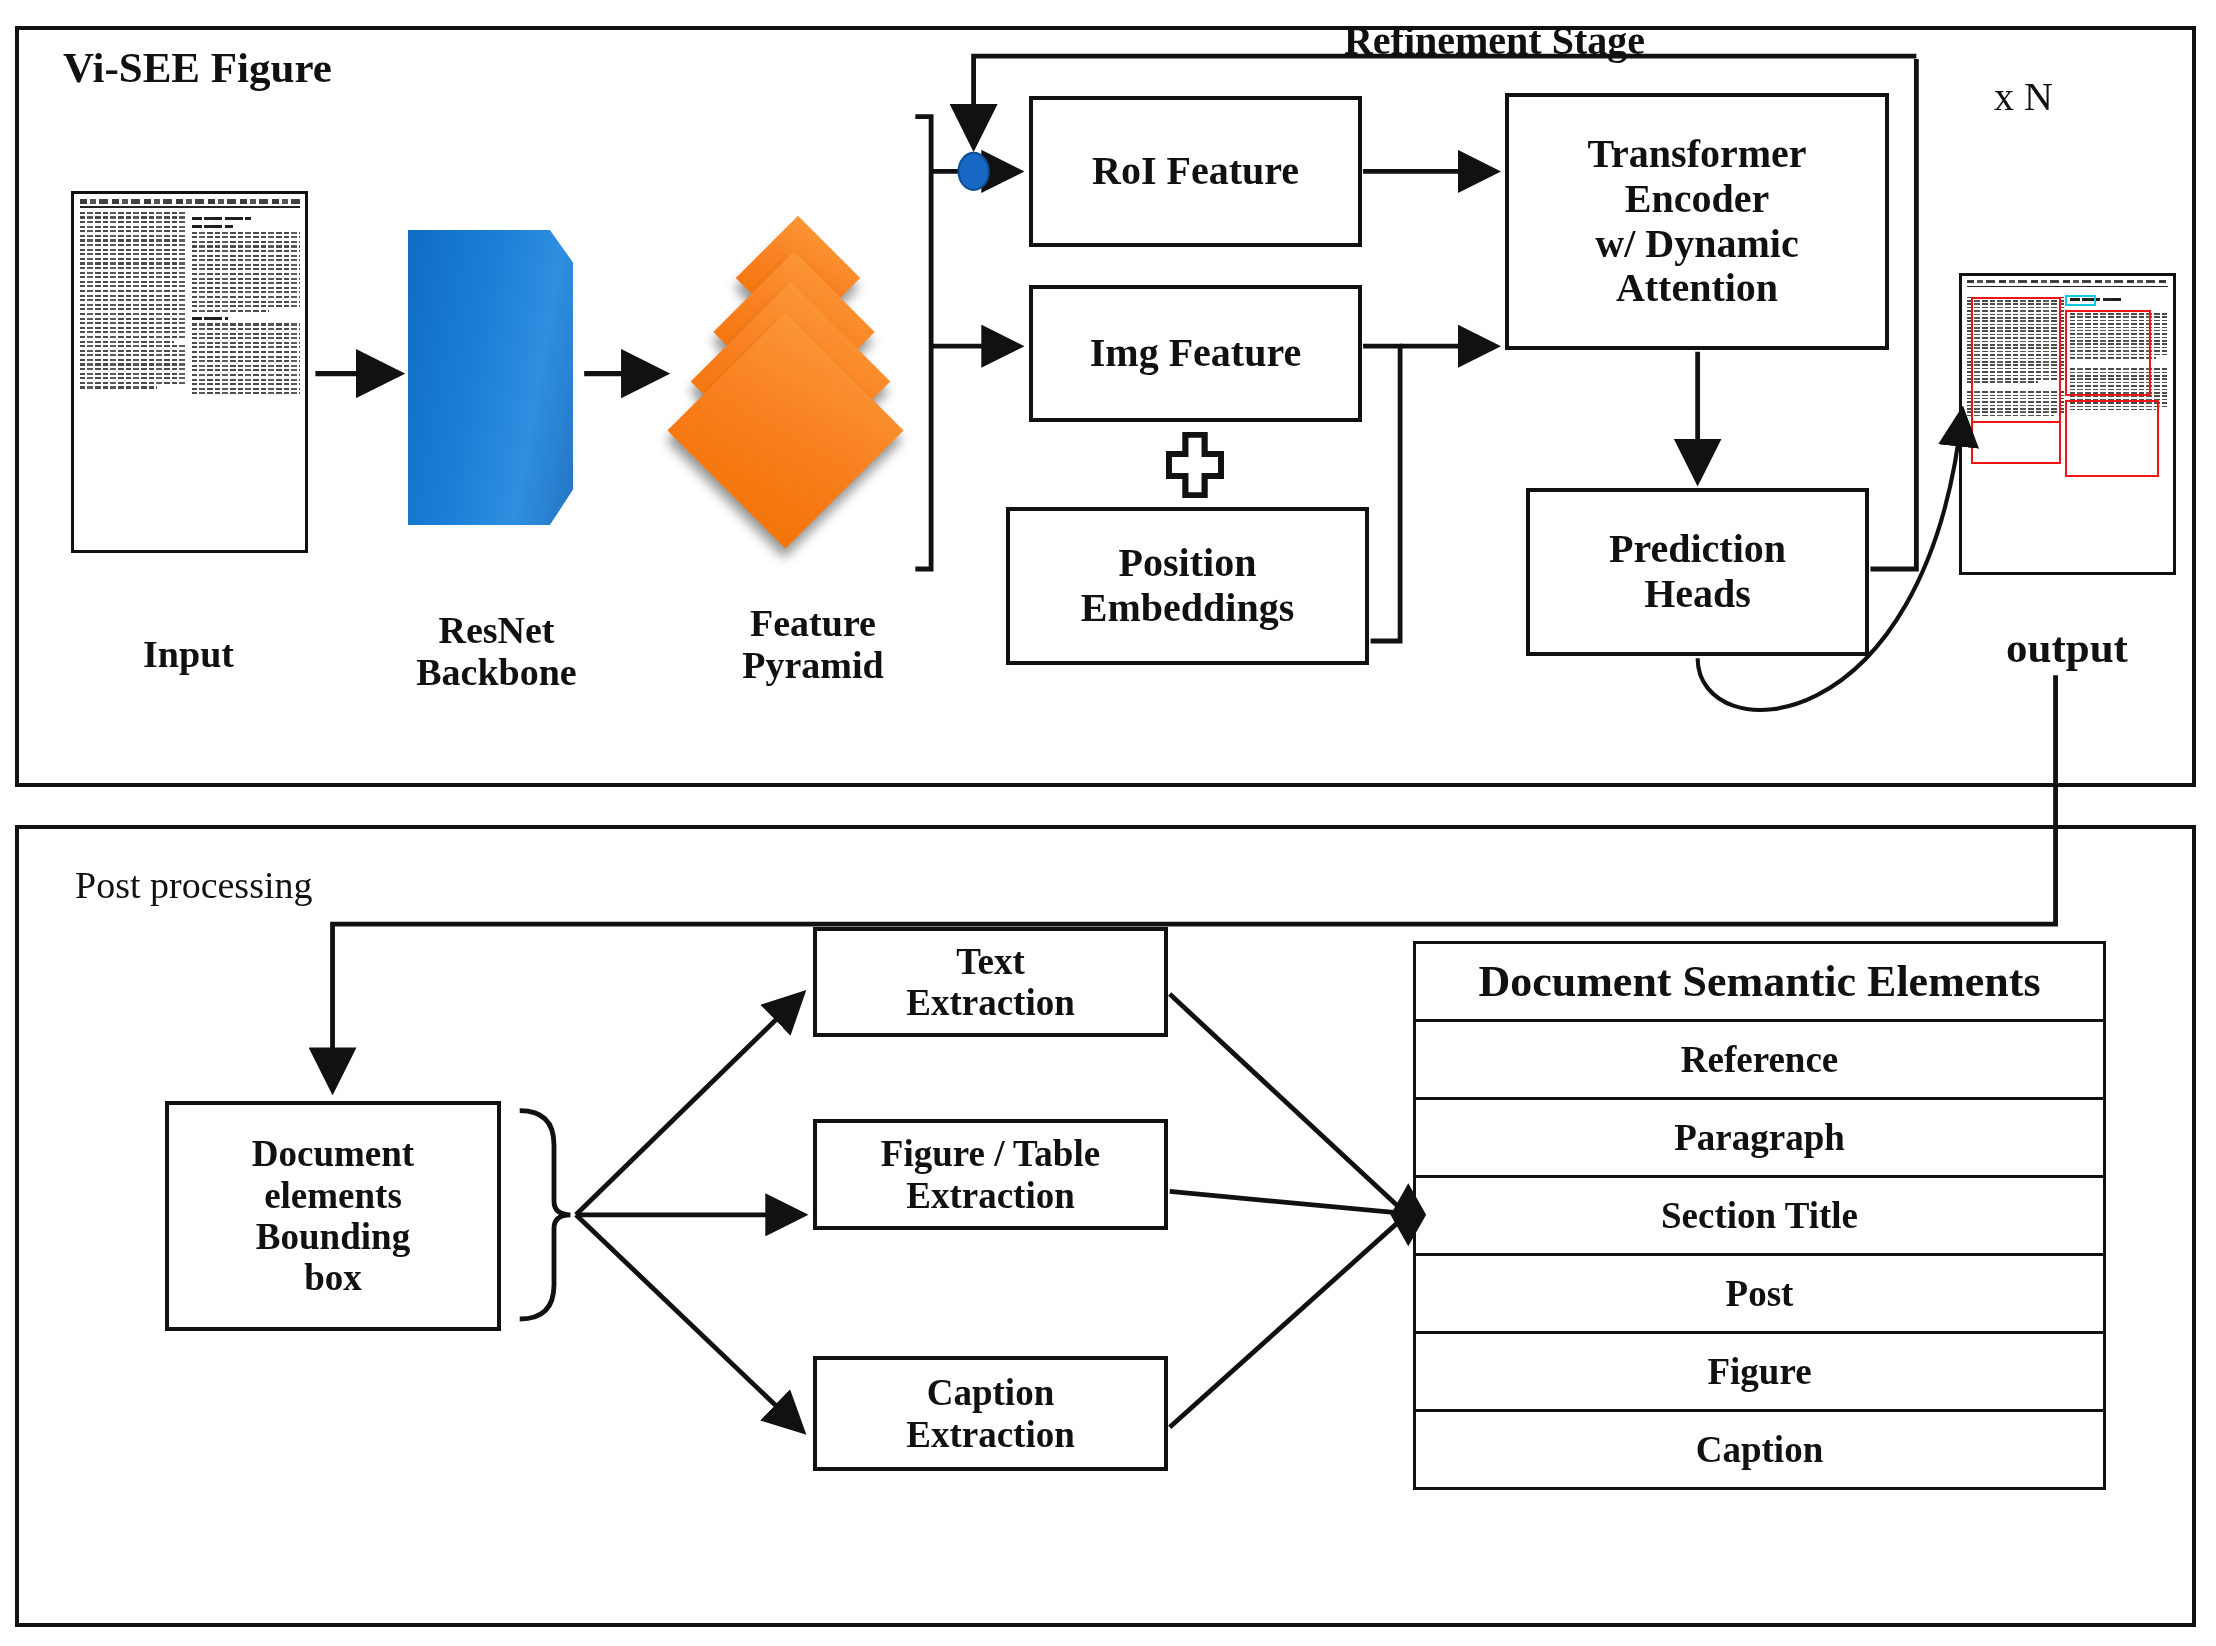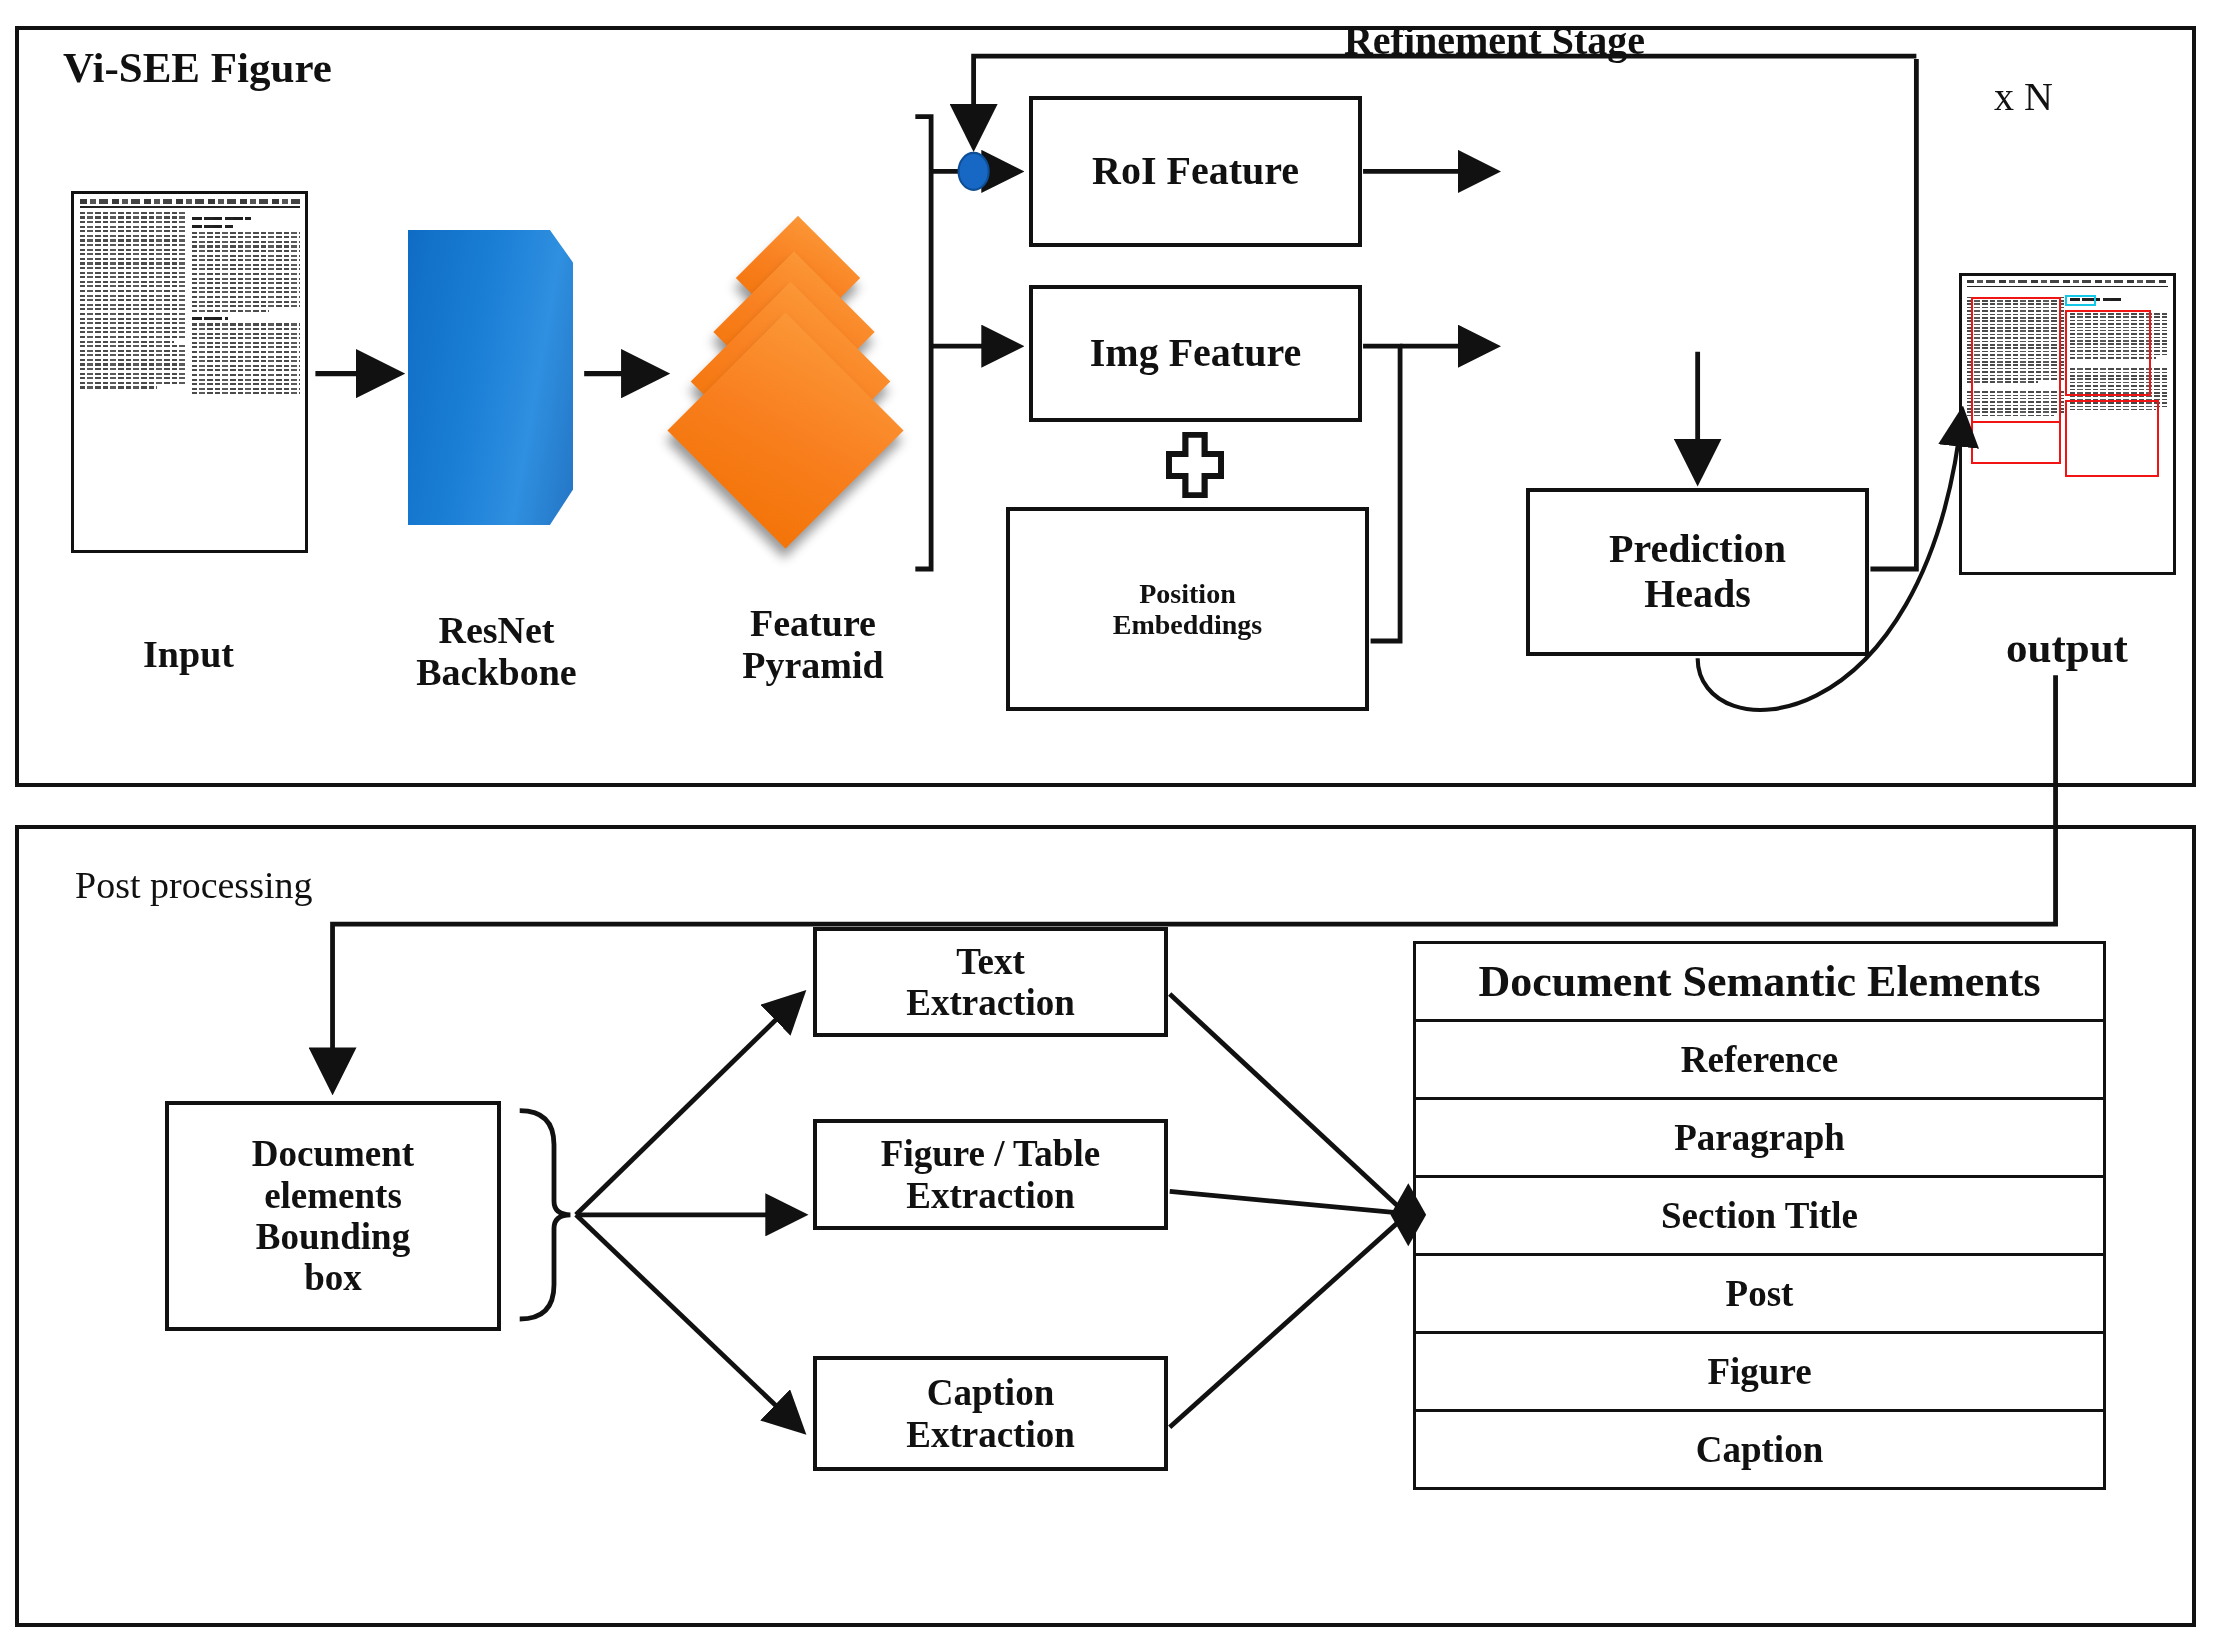--- a/index.html
+++ b/index.html
@@ -192,29 +192,33 @@
     <div class="diamond" style="left:48px;top:74px;width:141px;height:141px;"></div>
     <div class="diamond" style="left:30px;top:110px;width:167px;height:167px;"></div>
   </div>
   <div class="caption" style="left:686px;top:603px;width:254px;font-size:38px;">Feature
 Pyramid</div>
 
   <div class="pbox" style="left:1029px;top:96px;width:333px;height:151px;font-size:40px;">RoI Feature</div>
 
   <div class="pbox" style="left:1029px;top:285px;width:333px;height:137px;font-size:40px;">Img Feature</div>
 
-  <div class="pbox" style="left:1006px;top:507px;width:363px;height:204px;font-size:28px;white-space:pre-line;font-family:Liberation Serif, serif;">Position
+  <div class="pbox" style="left:1006px;top:507px;width:363px;height:158px;font-size:40px;white-space:pre-line;font-family:Liberation Serif, serif;">Position
 Embeddings</div>
 
   <div class="plusicon" style="left:1166px;top:432px;width:58px;height:66px;">
     <svg width="58" height="66" viewBox="0 0 84 96">
       <path d="M28 4 H56 V32 H80 V64 H56 V92 H28 V64 H4 V32 H28 Z" fill="#ffffff" stroke="#111" stroke-width="9" stroke-linejoin="miter"></path>
     </svg>
   </div>
 
+  <div class="pbox" style="left:1505px;top:93px;width:384px;height:257px;font-size:40px;white-space:pre-line;">Transformer
+Encoder
+w/ Dynamic
+Attention</div>
 
   <div class="pbox" style="left:1526px;top:488px;width:343px;height:168px;font-size:40px;white-space:pre-line;">Prediction
 Heads</div>
 
   <div class="docthumb" style="left:1959px;top:273px;width:217px;height:302px;">
     <div class="doc-inner" style="padding:4.1px 4.8px;">
       <div class="doc-title" style="height:3.4px;"></div>
       <div class="doc-rule" style="height:1.4px;"></div>
       <div class="doc-cols" style="gap:4.1px;margin-top:9.6px;">
         <div class="doc-col">

